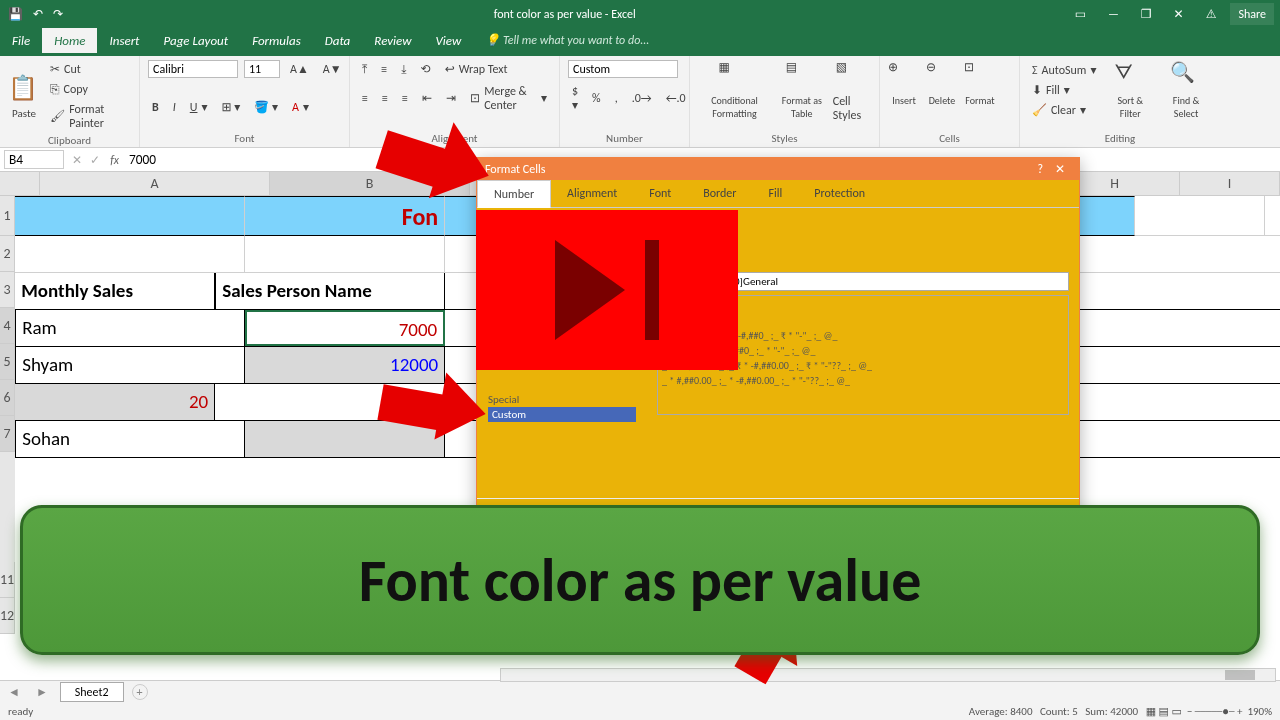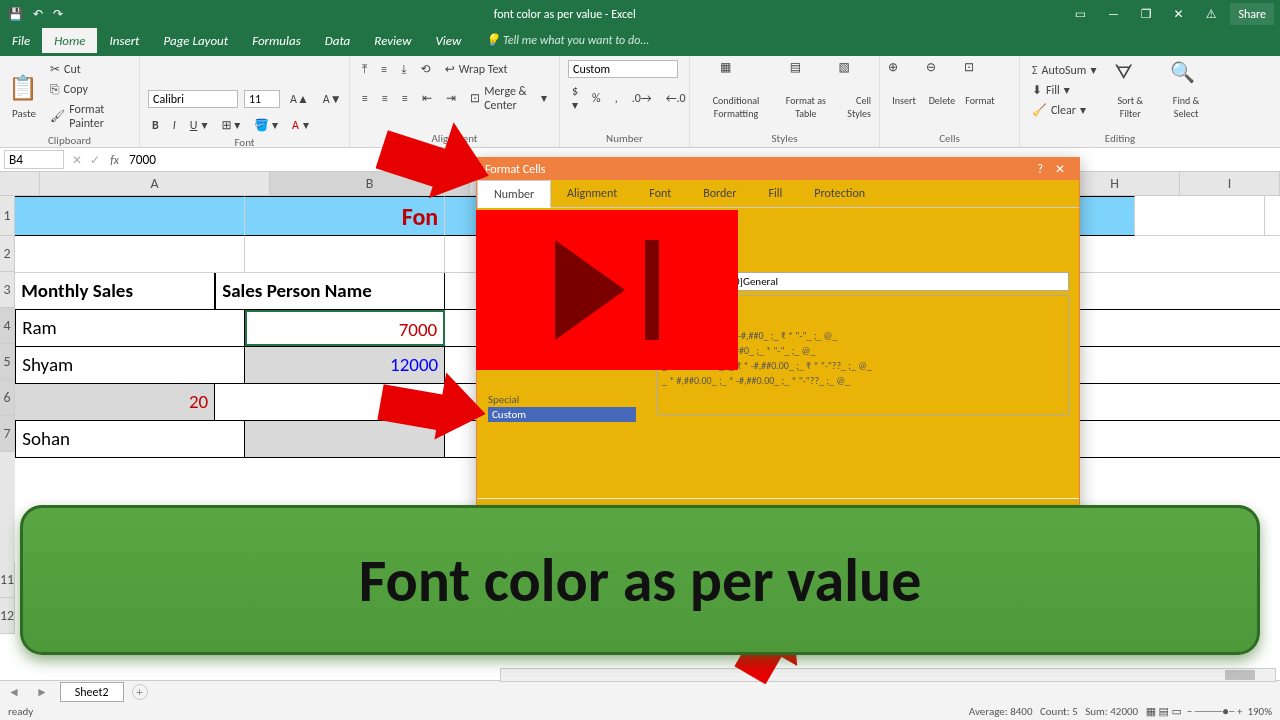--- a/index.html
+++ b/index.html
@@ -161,21 +161,21 @@
       <div class="ribbon-col">
         <div class="rbtn">✂ <span>Cut</span></div>
         <div class="rbtn">⎘ <span>Copy</span></div>
         <div class="rbtn">🖌 <span>Format Painter</span></div>
       </div>
     </div>
     <div class="title">Clipboard</div>
   </div>
 
   <div class="ribbon-group" style="width:210px;">
-    <div class="ribbon-col" style="gap:8px;margin-top:30px;">
+    <div class="ribbon-col" style="gap:20px;">
       <div class="ribbon-row">
         <input class="fontbox" value="Calibri" style="">
         <input class="sizebox" value="11" style="">
         <span class="rbtn">A▲</span>
         <span class="rbtn">A▼</span>
       </div>
       <div class="ribbon-row">
         <span class="rbtn">
             <b>B</b>
           </span>
@@ -231,21 +231,21 @@
       <div class="ribbon-col" style="align-items:center;">
           <span class="big-ico">▦</span>
           <span style="font-size:10px;text-align:center;">Conditional Formatting</span>
         </div>
       <div class="ribbon-col" style="align-items:center;">
           <span class="big-ico">▤</span>
           <span style="font-size:10px;text-align:center;">Format as Table</span>
         </div>
       <div class="ribbon-col" style="align-items:center;">
           <span class="big-ico">▧</span>
-          <span style="font-size:10px;text-align:right;">Cell Styles</span>
+          <span style="font-size:12px;text-align:left;">Cell Styles</span>
         </div>
     </div>
     <div class="title">Styles</div>
   </div>
 
   <div class="ribbon-group" style="width:140px;">
     <div class="ribbon-row" style="height:60px; align-items:flex-start;">
       <div class="ribbon-col" style="align-items:center;">
           <span class="big-ico">⊕</span>
           <span style="font-size:10px;">Insert</span>

